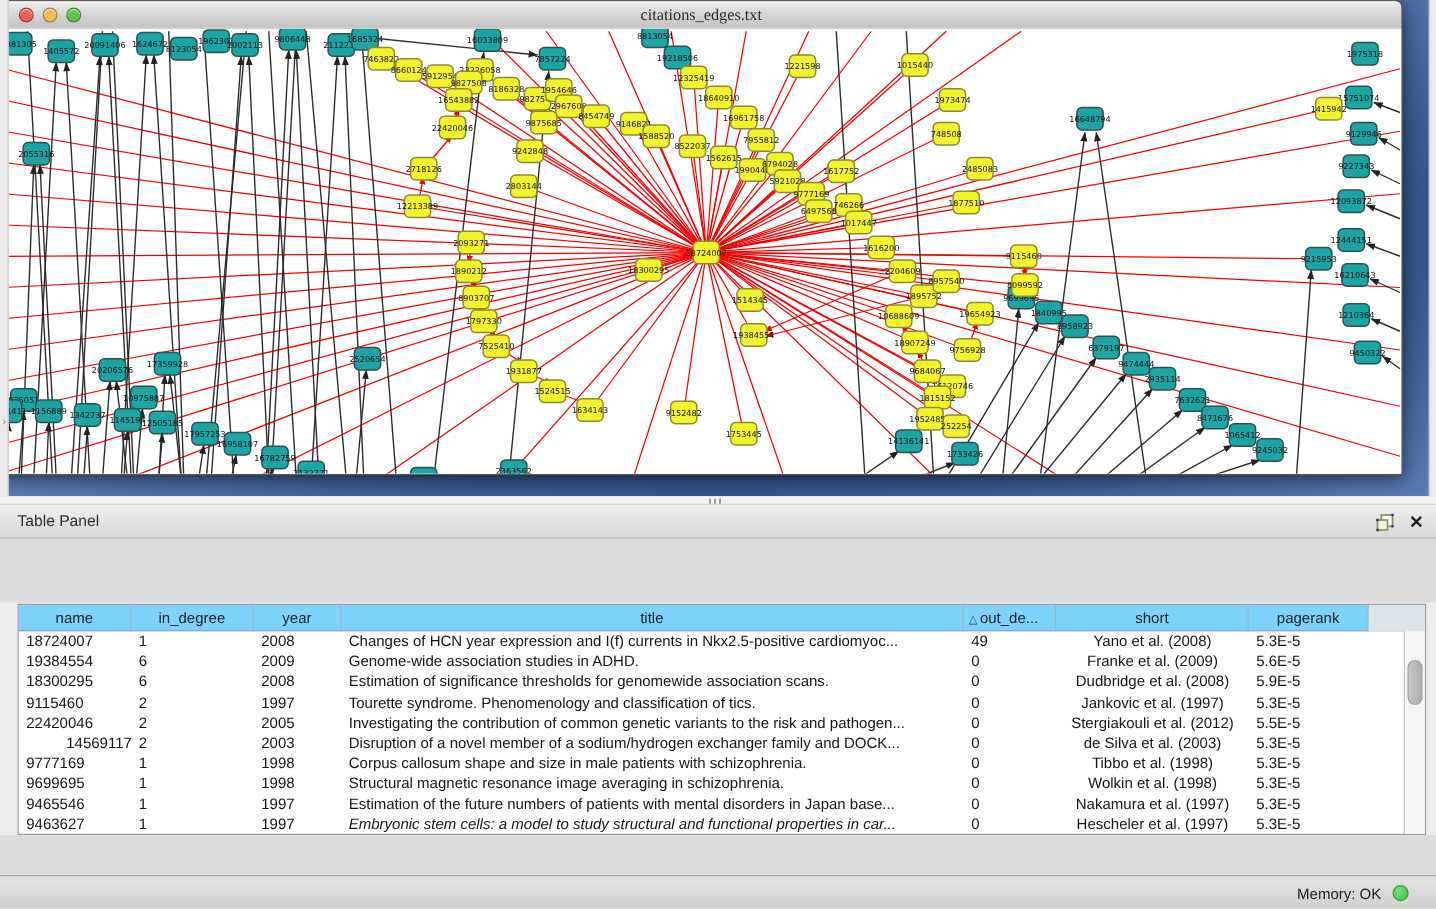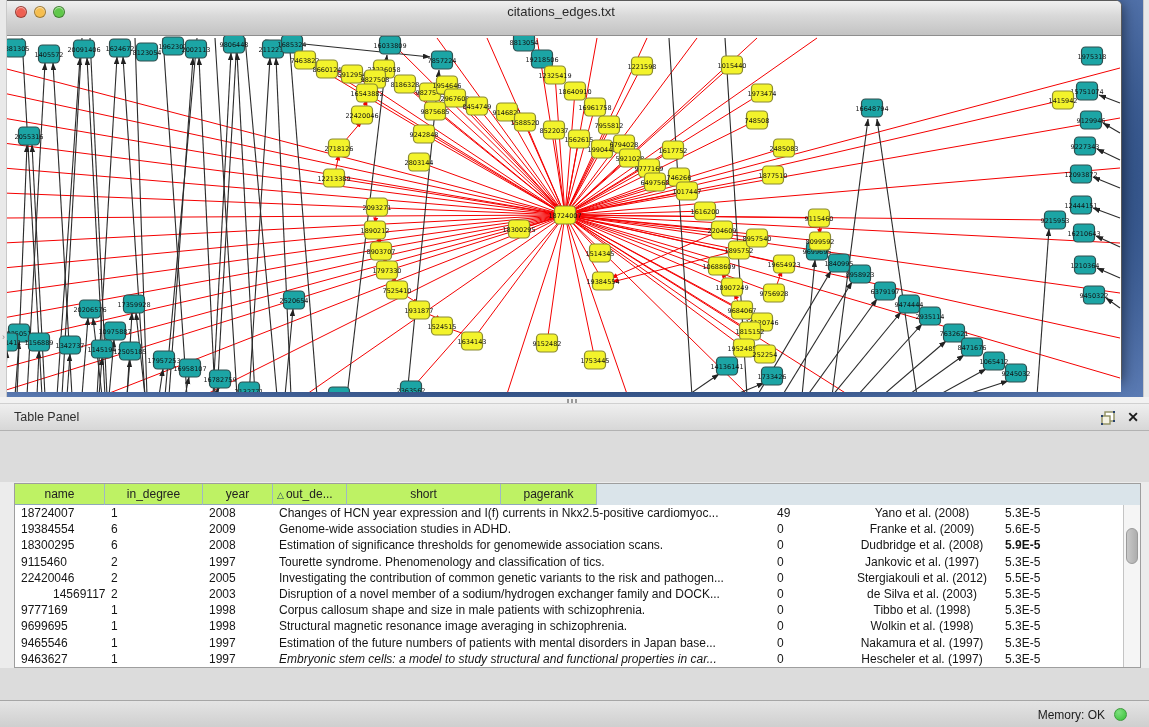--- a/index.html
+++ b/index.html
@@ -9,23 +9,23 @@
 
   
   .desktop { left:0; top:0; width:1149px; height:397px;
     background:radial-gradient(ellipse at 50% 45%, #1d3a63 30%, #2c4c80 62%, #5c7cb5 100%); }
   .edge-strip-left { left:0; top:0; width:7px; height:397px; background:#e9e9e9; border-right:1px solid #c9c9c9; }
   .edge-strip-right { left:1143px; top:0; width:6px; height:397px; background:#e9e9e9; border-left:1px solid #c9c9c9; }
   .collapse-chevron { left:0; top:331px; width:7px; height:12px; color:#8a8a8a; font-size:9px; line-height:12px; text-align:center; }
 
   .net-window { left:14px; top:6px; width:1122px; height:380px;
     border:1px solid #5a5a5a; border-radius:6px 6px 0 0; box-shadow:0 3px 14px rgba(0,0,0,.55); background:#fff; }
-  .titlebar { height:35px; border-radius:5px 5px 0 0;
+  .titlebar { height:22px; border-radius:5px 5px 0 0;
     background:linear-gradient(#f0f0f0,#d8d8d8 45%,#c3c3c3);
-    border-bottom:1px solid #8e8e8e; position:relative; }
+    border-bottom:1px solid #8e8e8e; position:relative;font-family:Liberation Serif, serif; }
   .title-text { width:100%; text-align:center; line-height:22px; font-size:13px; color:#2a2a2a; }
   .lights { position:absolute; left:14px; top:5px; display:flex; gap:7px; }
   .light { width:12px; height:12px; border-radius:50%; border:1px solid rgba(0,0,0,.35);
     box-shadow:inset 0 1px 1px rgba(255,255,255,.6); }
   .light.red { background:#ee5f52; } .light.yellow { background:#f6be4f; } .light.green { background:#60c84a; }
   .net-canvas { position:relative; width:1120px; height:356px; background:#fff; overflow:hidden; }
   .net-canvas svg { display:block; }
   .edge-r { stroke:#f40000; stroke-width:1; } 
   .edge-k { stroke:#2b2b2b; stroke-width:1.1; }
   .node-t { fill:#1ca5a5; stroke:#2f4f4f; stroke-width:1.2; }
@@ -43,21 +43,21 @@
   .panel-title { position:absolute; left:14px; top:6px; font-size:12.5px; color:#2e2e2e; }
   .float-btn { position:absolute; left:1100px; top:6px; width:16px; height:16px; cursor:default; }
   .close-btn { position:absolute; left:1125px; top:4px; width:16px; height:18px;
     font-size:14px; font-weight:bold; color:#1a1a1a; text-align:center; line-height:18px; }
 
   .toolbar-area { left:0; top:431px; width:1149px; height:51px; background:#dcdcdc; }
 
   
   .table-wrap { left:14px; top:483px; width:1127px; height:185px; background:#fff;
     border:1px solid #9e9e9e; }
-  .thead { display:flex; height:21px; background:#bef264; border-bottom:1px solid #8fa8b8; }
+  .thead { display:flex; height:21px; background:#7dd3fc; border-bottom:1px solid #8fa8b8; }
   .th { height:21px; line-height:20px; font-size:12px; color:#222; text-align:center;
     border-right:1px solid #9fb7c5; overflow:hidden; white-space:nowrap; }
   .th.sorted { text-align:left; padding-left:4px; }
   .sort-tri { font-size:9px; color:#1b3c5f; margin-right:2px; }
   .th-filler { background:#dae4ea; border-right:none; flex:1; }
   .tbody { position:absolute; left:0; top:21px; width:1109px; height:162px; overflow:hidden; }
   .tr { display:flex; height:16.2px; }
   .td { height:16.2px; line-height:16px; font-size:12px; color:#151515; padding-left:6px;
     overflow:hidden; white-space:nowrap; }
   .td.center { text-align:center; padding-left:0; }
@@ -817,20 +817,21 @@
   
   
   
 </div>
 
 <div class="abs table-wrap">
   <div class="thead" id="thead">
       <div class="th" style="width: 90px;"><span>name</span></div>
       <div class="th" style="width: 98px;"><span>in_degree</span></div>
       <div class="th" style="width: 70px;"><span>year</span></div>
+      <div class="th" style="width: 498px;"><span>title</span></div>
       <div class="th sorted" style="width: 74px;"><span class="sort-tri">△</span><span>out_de...</span></div>
       <div class="th" style="width: 154px;"><span>short</span></div>
       <div class="th" style="width: 96px;"><span>pagerank</span></div>
       <div class="th th-filler"></div>
     </div>
   <div class="tbody" id="tbody">
       <div class="tr">
         <div class="td" style="width: 90px;">18724007</div>
         <div class="td" style="width: 98px;">1</div>
         <div class="td" style="width: 70px;">2008</div>
@@ -848,21 +849,21 @@
         <div class="td center" style="width: 154px;">Franke et al. (2009)</div>
         <div class="td" style="width: 96px;">5.6E-5</div>
       </div>
       <div class="tr">
         <div class="td" style="width: 90px;">18300295</div>
         <div class="td" style="width: 98px;">6</div>
         <div class="td" style="width: 70px;">2008</div>
         <div class="td" style="width: 498px;">Estimation of significance thresholds for genomewide association scans.</div>
         <div class="td" style="width: 74px;">0</div>
         <div class="td center" style="width: 154px;">Dudbridge et al. (2008)</div>
-        <div class="td" style="width: 96px; font-weight: bold;">5.9E-5</div>
+        <div class="td" style="width: 96px;">5.9E-5</div>
       </div>
       <div class="tr">
         <div class="td" style="width: 90px;">9115460</div>
         <div class="td" style="width: 98px;">2</div>
         <div class="td" style="width: 70px;">1997</div>
         <div class="td" style="width: 498px;">Tourette syndrome. Phenomenology and classification of tics.</div>
         <div class="td" style="width: 74px;">0</div>
         <div class="td center" style="width: 154px;">Jankovic et al. (1997)</div>
         <div class="td" style="width: 96px;">5.3E-5</div>
       </div>

